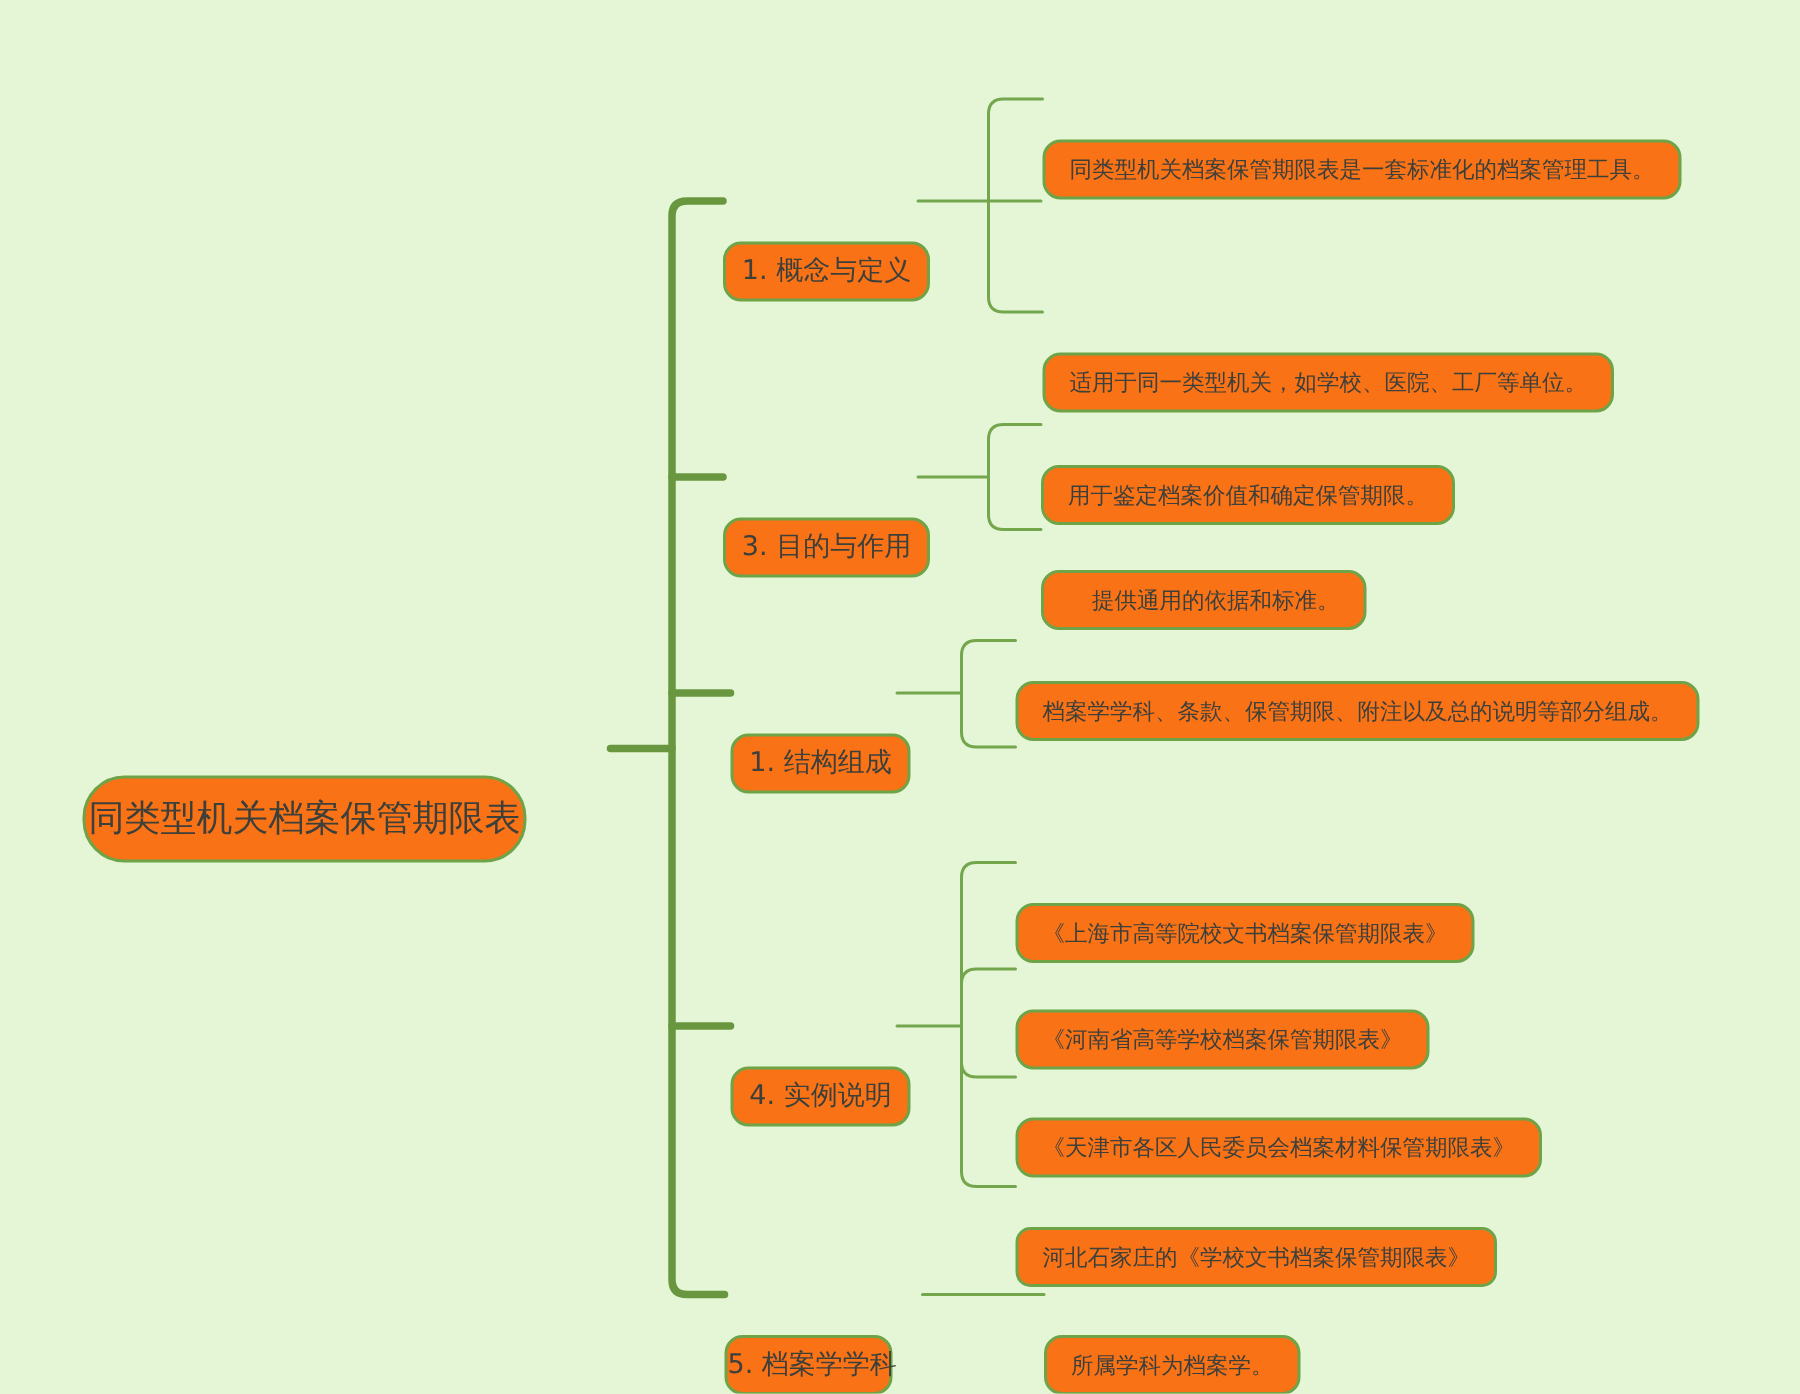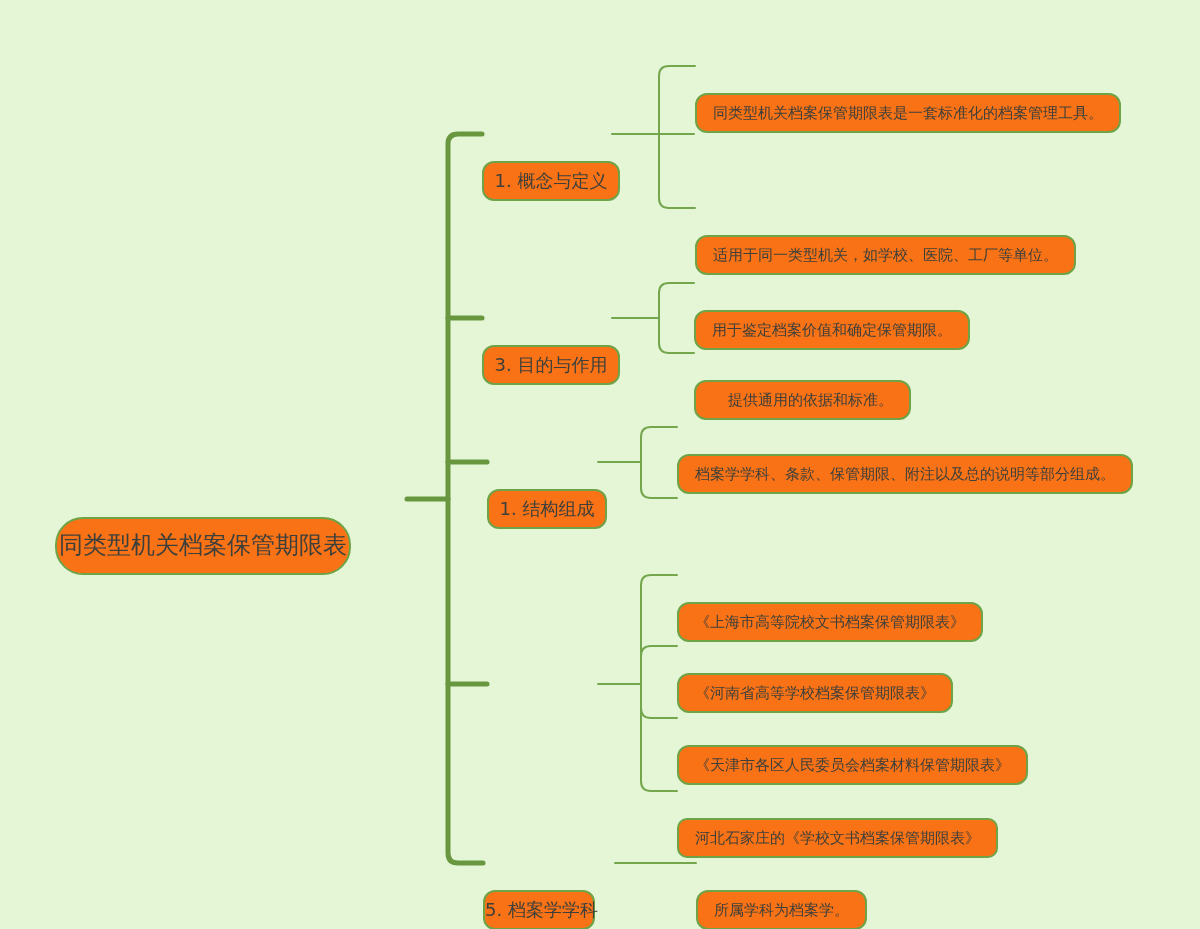--- a/index.html
+++ b/index.html
@@ -99,20 +99,21 @@
   <div class="node leaf-node" style="left:695px; top:46px;">同类型机关档案保管期限表是一套标准化的档案管理工具。</div>
   <div class="node leaf-node" style="left:695px; top:188px;">适用于同一类型机关，如学校、医院、工厂等单位。</div>
 
   <div class="node branch-node" style="left:482px; top:298px; width:138px;">3. 目的与作用</div>
   <div class="node leaf-node" style="left:694px; top:263px;">用于鉴定档案价值和确定保管期限。</div>
   <div class="node leaf-node" style="left:694px; top:333px;padding-left:32px;">提供通用的依据和标准。</div>
 
   <div class="node branch-node" style="left:487px; top:442px; width:120px;">1. 结构组成</div>
   <div class="node leaf-node" style="left:677px; top:407px;">档案学学科、条款、保管期限、附注以及总的说明等部分组成。</div>
 
+  <div class="node branch-node" style="left:487px; top:664px; width:120px;">4. 实例说明</div>
   <div class="node leaf-node" style="left:677px; top:555px;">《上海市高等院校文书档案保管期限表》</div>
   <div class="node leaf-node" style="left:677px; top:626px;">《河南省高等学校档案保管期限表》</div>
   <div class="node leaf-node" style="left:677px; top:698px;">《天津市各区人民委员会档案材料保管期限表》</div>
   <div class="node leaf-node" style="left:677px; top:771px;border-radius:10px;">河北石家庄的《学校文书档案保管期限表》</div>
 
   <div class="node branch-node" style="left:483px; top:843px; width:112px;">5. 档案学学科</div>
   <div class="node leaf-node" style="left:696px; top:843px;">所属学科为档案学。</div>
 
 </div>
 

